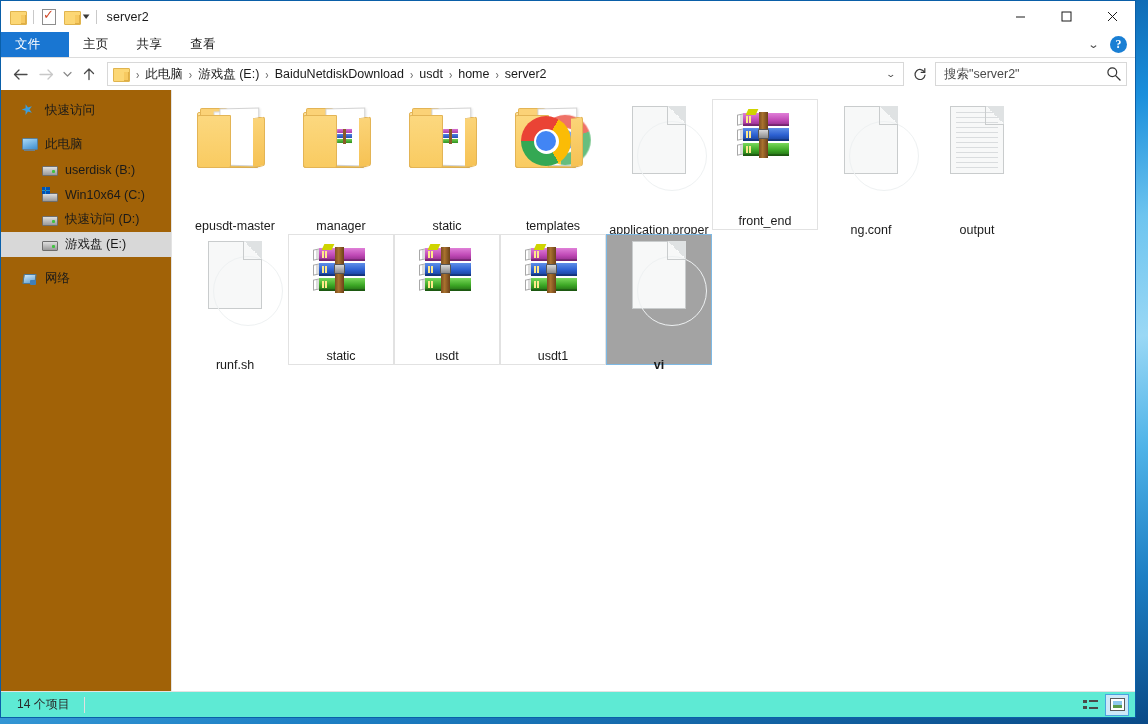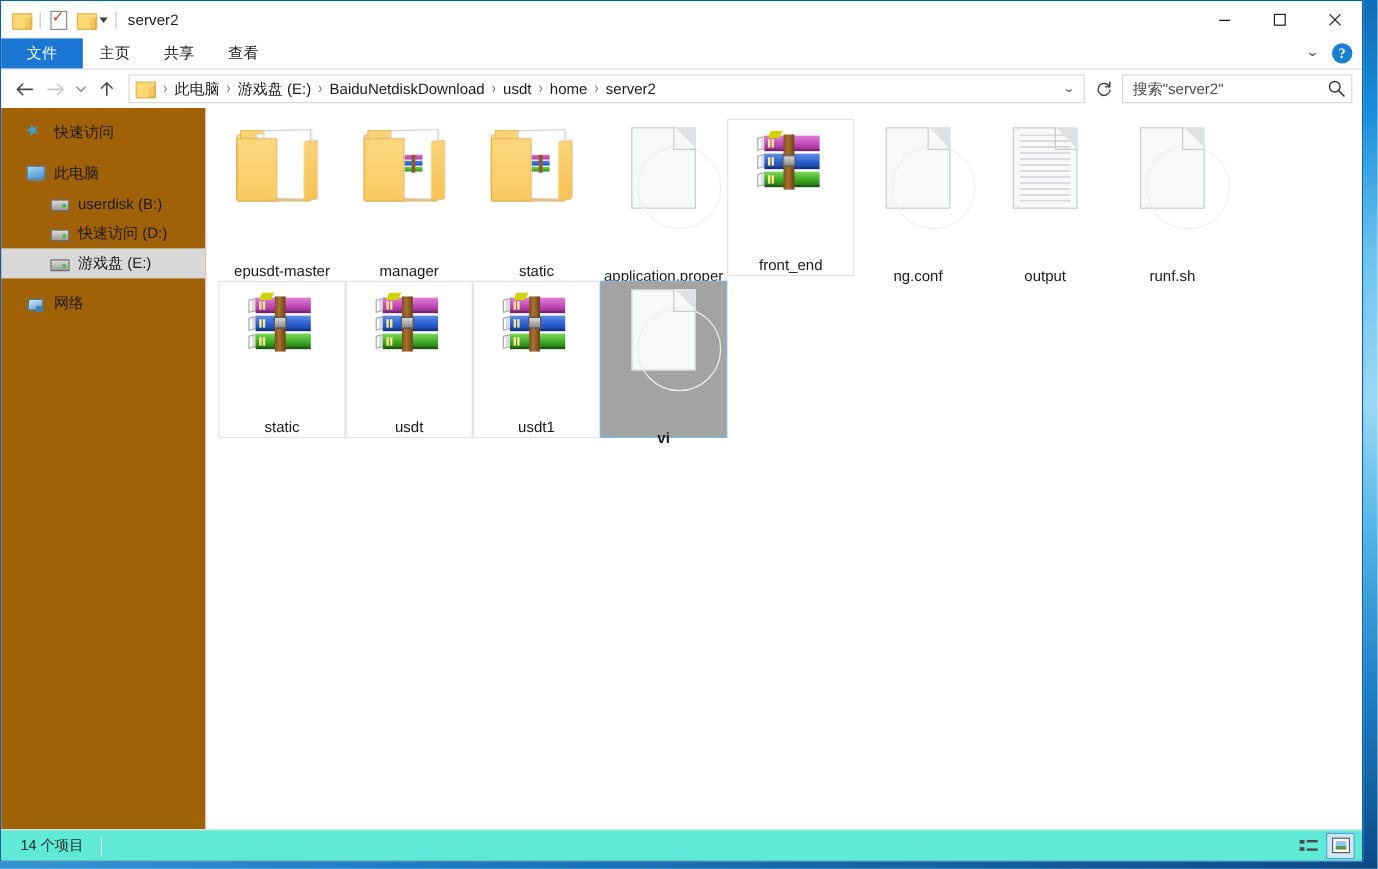--- a/index.html
+++ b/index.html
@@ -73,21 +73,21 @@
     font-size: 12px; color: #1a1a1a;
   }
   .wc svg { display: block; }
 
   
   .ribbon {
     height: 26px; flex: 0 0 26px; display: flex; align-items: stretch;
     border-bottom: 1px solid #dcdcdc; background: #fff; position: relative;
   }
   .tab {
-    display: flex; align-items: center; justify-content: center;
+    display: flex; align-items: center; 
     font-size: 12.5px; color: #1a1a1a; padding: 0 14px; min-width: 52px;
     letter-spacing: .3px;
   }
   .tab.file { background: #1976d2; color: #fff; min-width: 68px; }
   .ribbon-right {
     margin-left: auto; display: flex; align-items: center;
     padding-right: 8px; gap: 9px;
   }
   .chev-down {
     font-size: 11px; color: #4a4a4a; transform: scaleX(1.3);
@@ -538,20 +538,24 @@
       <div style="height:9px"></div>
       <div class="navitem">
         <span class="navicon ic-pc"></span>
         <span>此电脑</span>
       </div>
       <div class="navitem indent">
         <span class="navicon ic-drive"></span>
         <span>userdisk (B:)</span>
       </div>
       <div class="navitem indent">
+        <span class="navicon ic-drive-win"></span>
+        <span>Win10x64 (C:)</span>
+      </div>
+      <div class="navitem indent">
         <span class="navicon ic-drive"></span>
         <span>快速访问 (D:)</span>
       </div>
       <div class="navitem indent selected">
         <span class="navicon ic-drive"></span>
         <span>游戏盘 (E:)</span>
       </div>
       <div style="height:9px"></div>
       <div class="navitem">
         <span class="navicon ic-net"></span>
@@ -606,20 +610,42 @@
                   <div class="strap"></div>
                 </div>
               </div>
               <div class="folder-front"></div>
               <div class="folder-front-r"></div>
             </div>
           </div>
           <div class="label">static</div>
         </div>
 
+        <div class="tile">
+          <div class="thumb">
+            <div class="folder-lg">
+              <div class="folder-back"></div>
+              <div class="folder-page" style="overflow:visible">
+                <div class="chrome" style="position:absolute;left:2px;top:6px;opacity:.75">
+                  <div class="ring2"></div>
+                    <div class="white"></div>
+                    <div class="blue"></div>
+                </div>
+              </div>
+              <div class="folder-front"></div>
+              <div class="folder-front-r"></div>
+              <div class="chrome" style="position:absolute;left:6px;top:10px;z-index:6">
+                <div class="ring"></div>
+                  <div class="white"></div>
+                  <div class="blue"></div>
+              </div>
+            </div>
+          </div>
+          <div class="label">templates</div>
+        </div>
 
 
         <div class="tile">
           <div class="thumb">
             <div class="doc">
                 <div class="sheen"></div>
               </div>
           </div>
           <div class="label">application.properties</div>
         </div>

